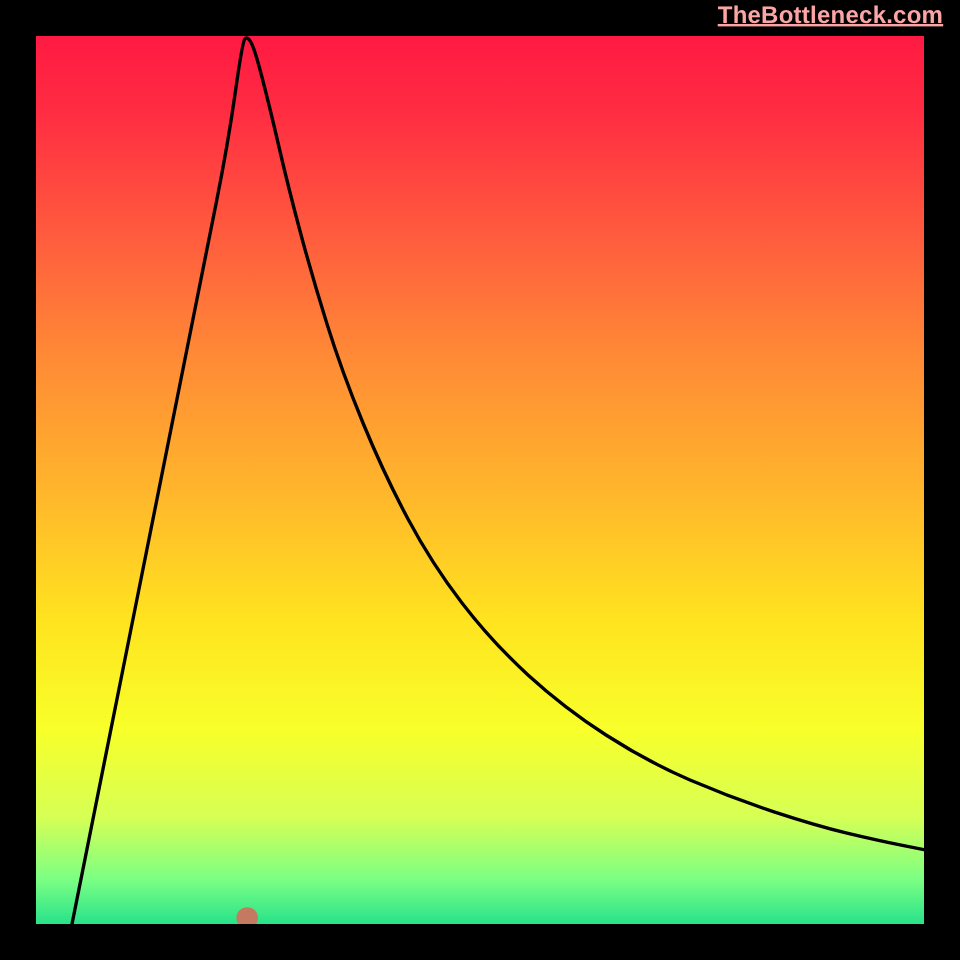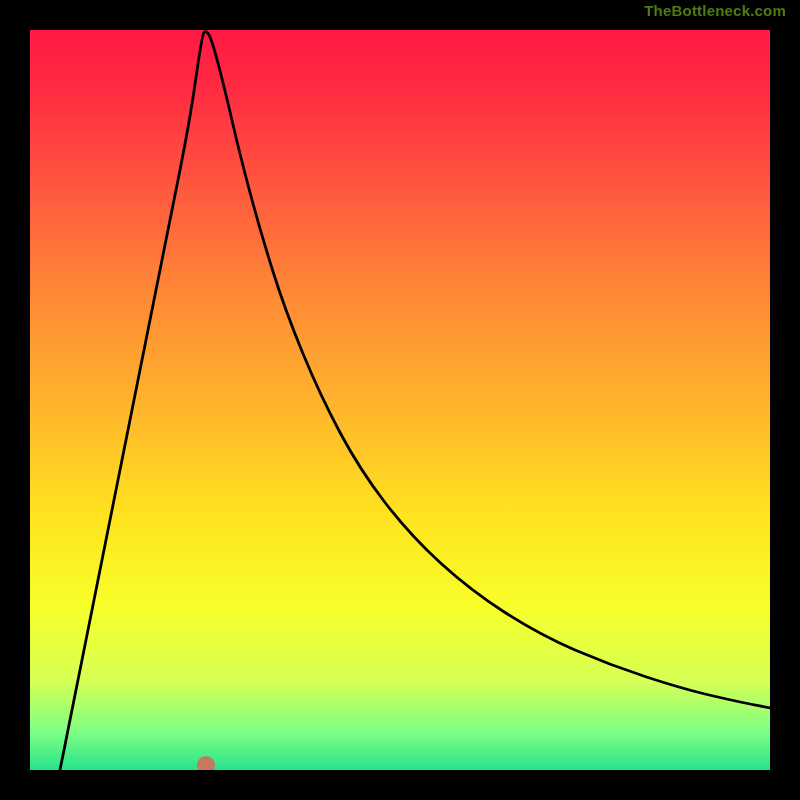--- a/index.html
+++ b/index.html
@@ -14,26 +14,27 @@
   .frame {
     position: relative;
     width: 800px;
     height: 800px;
     background: #000;
   }
   .watermark {
     position: absolute;
     top: 2px;
     right: 14px;
-    color: #4d7c0f;
-    font-size: 15px;
+    color: #fca5a5;
+    font-size: 20px;
     font-weight: 600;
     letter-spacing: 0.2px;
     z-index: 10;
     user-select: none;
+    text-decoration: underline;
   }
   .plot-area {
     position: absolute;
     left: 30px;
     top: 30px;
     width: 740px;
     height: 740px;
     overflow: hidden;
   }
   .gradient-bg {

